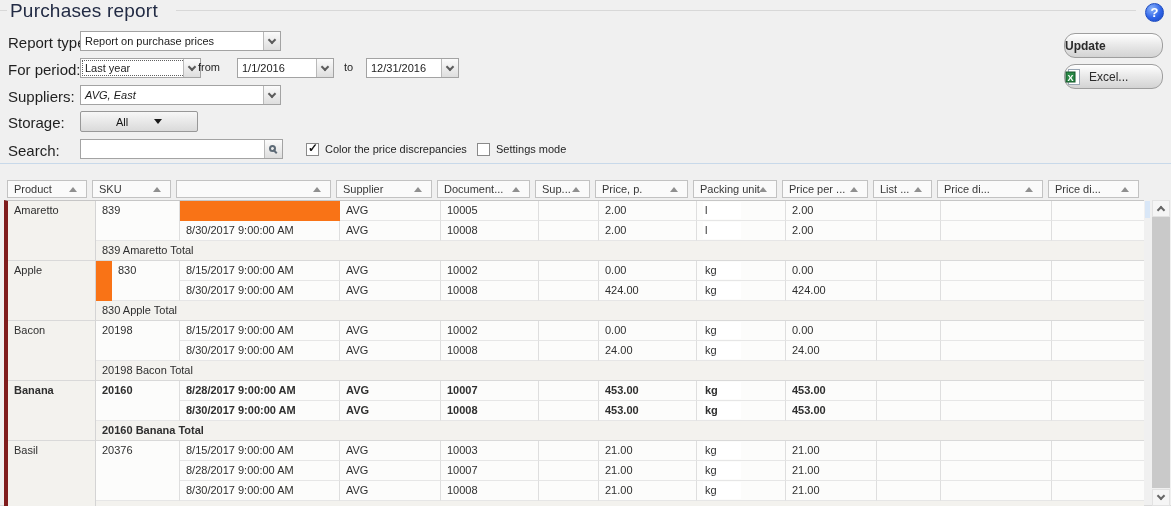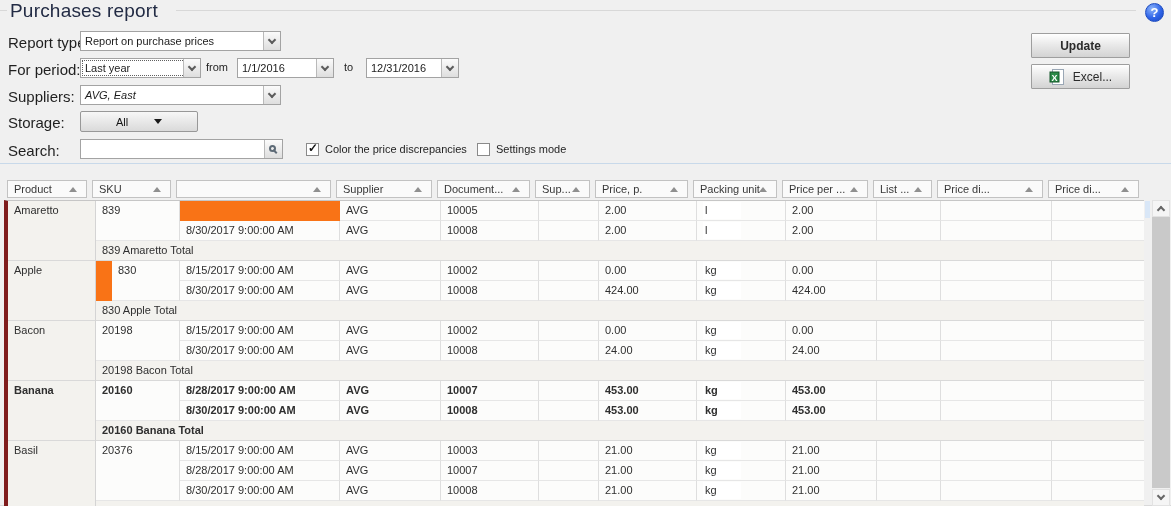--- a/index.html
+++ b/index.html
@@ -48,23 +48,23 @@
   .mag { width:7px; height:7px; border:2px solid #5e6b77; border-radius:50%; position:relative; margin:-2px 2px 0 0; }
   .mag::after { content:""; position:absolute; width:2px; height:5px; background:#5e6b77;
                 right:-2px; bottom:-4px; transform:rotate(-45deg); }
 
   
   .cbwrap { position:absolute; top:139px; height:20px; display:flex; align-items:center; font-size:11px; color:#1f1f1f; }
   .cb { width:13px; height:13px; background:#fff; border:1px solid #8a8a8a; position:relative; margin-right:6px; }
   .cb.checked::after { content:"\2713"; position:absolute; left:1px; top:-3px; font-size:12px; font-weight:bold; color:#111; }
 
   
-  .btn { position:absolute; left:1031px; width:99px; height:25px;
-         background:linear-gradient(#ffffff,#eaeaea 45%,#d3d3d3); border:1px solid #9e9e9e; border-radius:1px;
-         font-size:12px; color:#2b2b2b; display:flex; align-items:center; justify-content:center; }
+  .btn { position:absolute; left:1064px; width:99px; height:25px;
+         background:linear-gradient(#ffffff,#eaeaea 45%,#d3d3d3); border:1px solid #9e9e9e; border-radius:11px;
+         font-size:12px; color:#2b2b2b; display:flex; align-items:center; justify-content:flex-start; }
   #update-btn { top:33px; font-weight:bold; }
   #excel-btn  { top:64px; gap:8px; }
 
   
   #filter-sep { position:absolute; left:0; top:163px; width:1171px; height:1px; background:#c8d9ea; }
 
   
   #grid-header { position:absolute; left:4px; top:179px; width:1140px; height:20px; display:grid; }
   .hcell { position:relative; }
   .hbox { position:relative; height:18px; margin:1px 5px 0 0; border:1px solid #c2c2c2; background:#fafafa; }
@@ -117,21 +117,21 @@
       </span>
   </div>
 
   <div class="flabel" style="top:61px;">For period:</div>
   <div class="combo focused" style="left:80px; top:58px; width:121px;">
     <span>Last year</span>
     <span class="dbtn">
         <span class="chevdown"></span>
       </span>
   </div>
-  <div class="inline-label" style="left:206px; top:61px;">from</div>
+  <div class="inline-label" style="left:198px; top:61px;">from</div>
   <div class="combo" style="left:237px; top:58px; width:97px;">
     <span>1/1/2016</span>
     <span class="dbtn">
         <span class="chevdown"></span>
       </span>
   </div>
   <div class="inline-label" style="left:344px; top:61px;">to</div>
   <div class="combo" style="left:366px; top:58px; width:93px;">
     <span>12/31/2016</span>
     <span class="dbtn">

